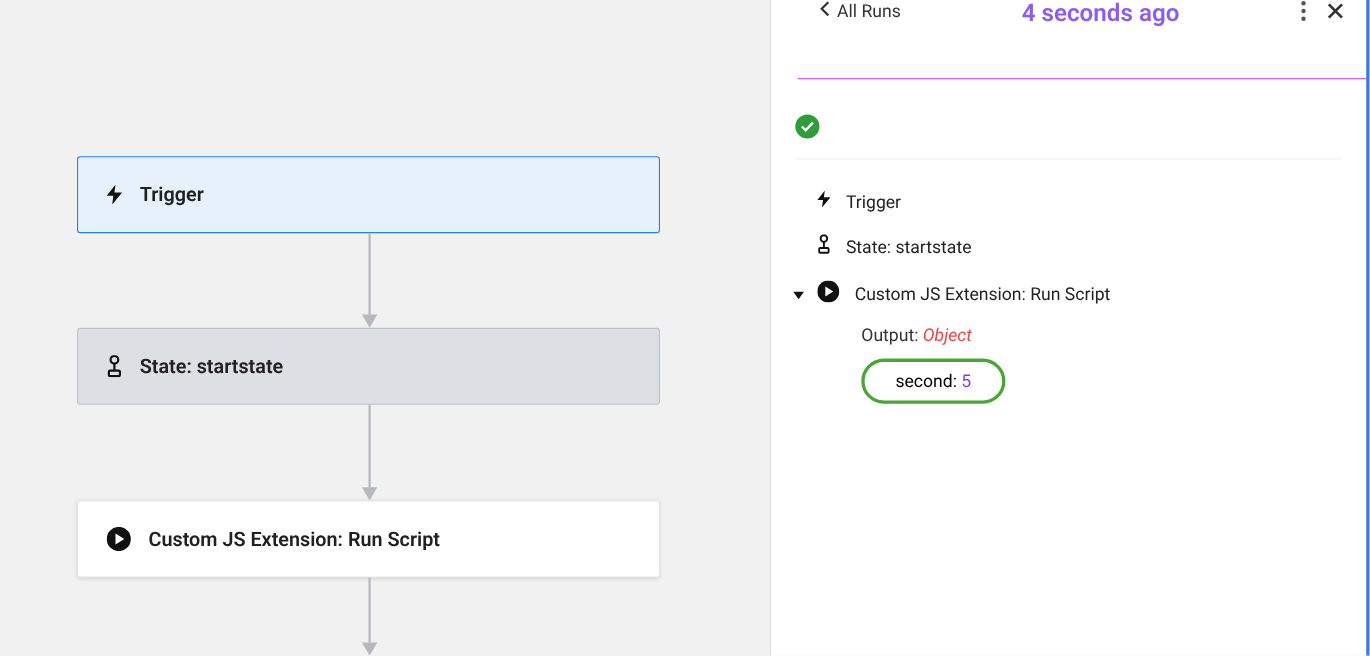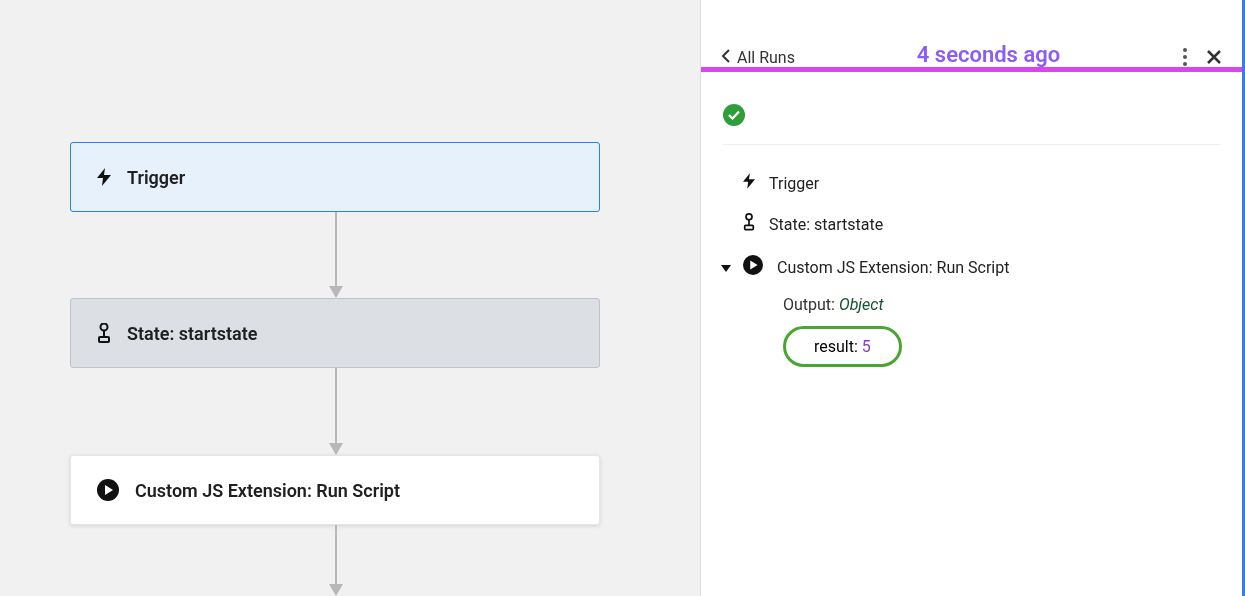--- a/index.html
+++ b/index.html
@@ -74,24 +74,25 @@
       width: 545px;
       height: 596px;
       background: #fff;
       border-left: 1px solid #ddd;
       border-right: 3px solid #3d7bde;
       display: flex;
       flex-direction: column;
     }
     .sp-header {
       display: flex;
-      align-items: flex-end;
+      align-items: flex-start;
       height: 72px;
       padding: 0 20px;
-      border-bottom: 5px solid #d946ef;
+      border-bottom: 1px solid #d946ef;
+      margin-left: 24px;
     }
     .back-link {
       display: flex;
       align-items: center;
       gap: 6px;
       color: #333;
       font-size: 16px;
       cursor: pointer;
     }
     .sp-title {
@@ -113,21 +114,21 @@
     .status-sub { font-size: 15px; color: #7a7a7a; margin-top: 4px; }
     .steps { padding-top: 18px; }
     .step-row {
       display: flex; align-items: center; gap: 14px;
       padding: 10px 0 10px 20px;
       font-size: 16px; color: #222;
     }
     .step-row .caret { position: absolute; margin-left: -22px; }
     .output-block { padding: 6px 0 0 60px; }
     .output-label { font-size: 16px; color: #333; }
-    .output-type { font-style: italic; color: #14532d; }
+    .output-type { font-style: italic; color: #ef4444; }
     .result-pill {
       display: inline-block;
       margin-top: 12px;
       border: 3px solid #49a632;
       border-radius: 22px;
       padding: 8px 28px;
       font-size: 16px;
     }
     .result-val { color: #8a3cc4; }
   </style>
@@ -251,19 +252,19 @@
         </span>
         <span>Custom JS Extension: Run Script</span>
       </div>
 
       <div class="output-block">
         <div class="output-label">
           <span>Output:</span>
           <span class="output-type">Object</span>
         </div>
         <div class="result-pill">
-          <span>result:</span>
+          <span>second:</span>
           <span class="result-val">5</span>
         </div>
       </div>
     </div>
   </div>
 </div>
 
 </body></html>

